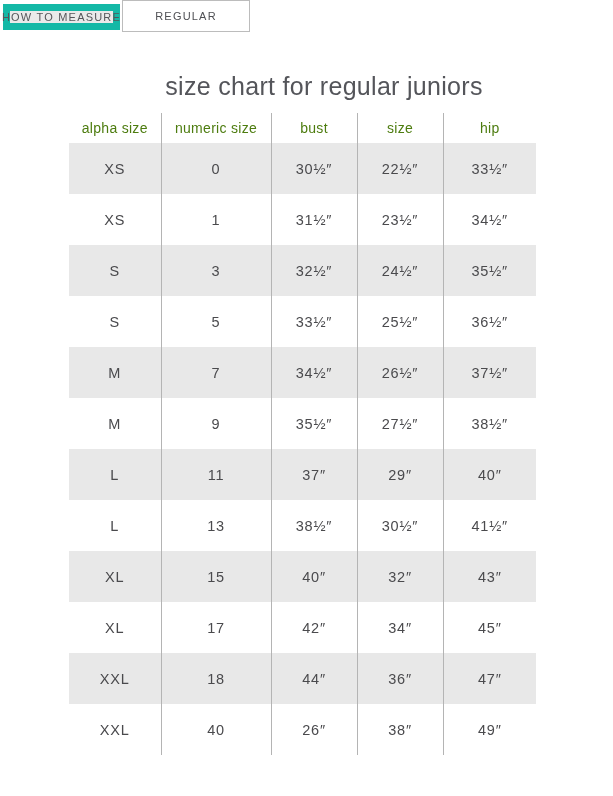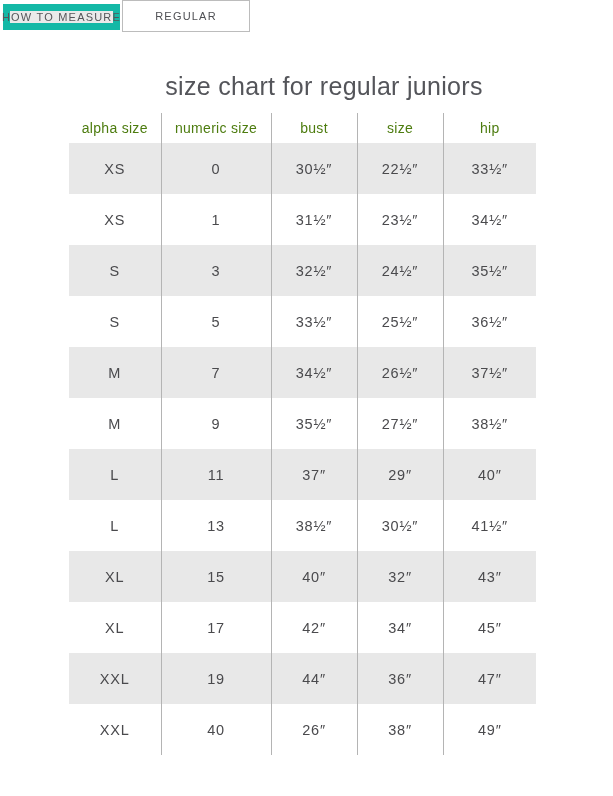--- a/index.html
+++ b/index.html
@@ -143,21 +143,21 @@
         </tr>
         <tr>
           <td>XL</td>
           <td>17</td>
           <td>42″</td>
           <td>34″</td>
           <td>45″</td>
         </tr>
         <tr>
           <td>XXL</td>
-          <td>19</td>
+          <td>18</td>
           <td>44″</td>
           <td>36″</td>
           <td>47″</td>
         </tr>
         <tr>
           <td>XXL</td>
           <td>40</td>
           <td>26″</td>
           <td>38″</td>
           <td>49″</td>

